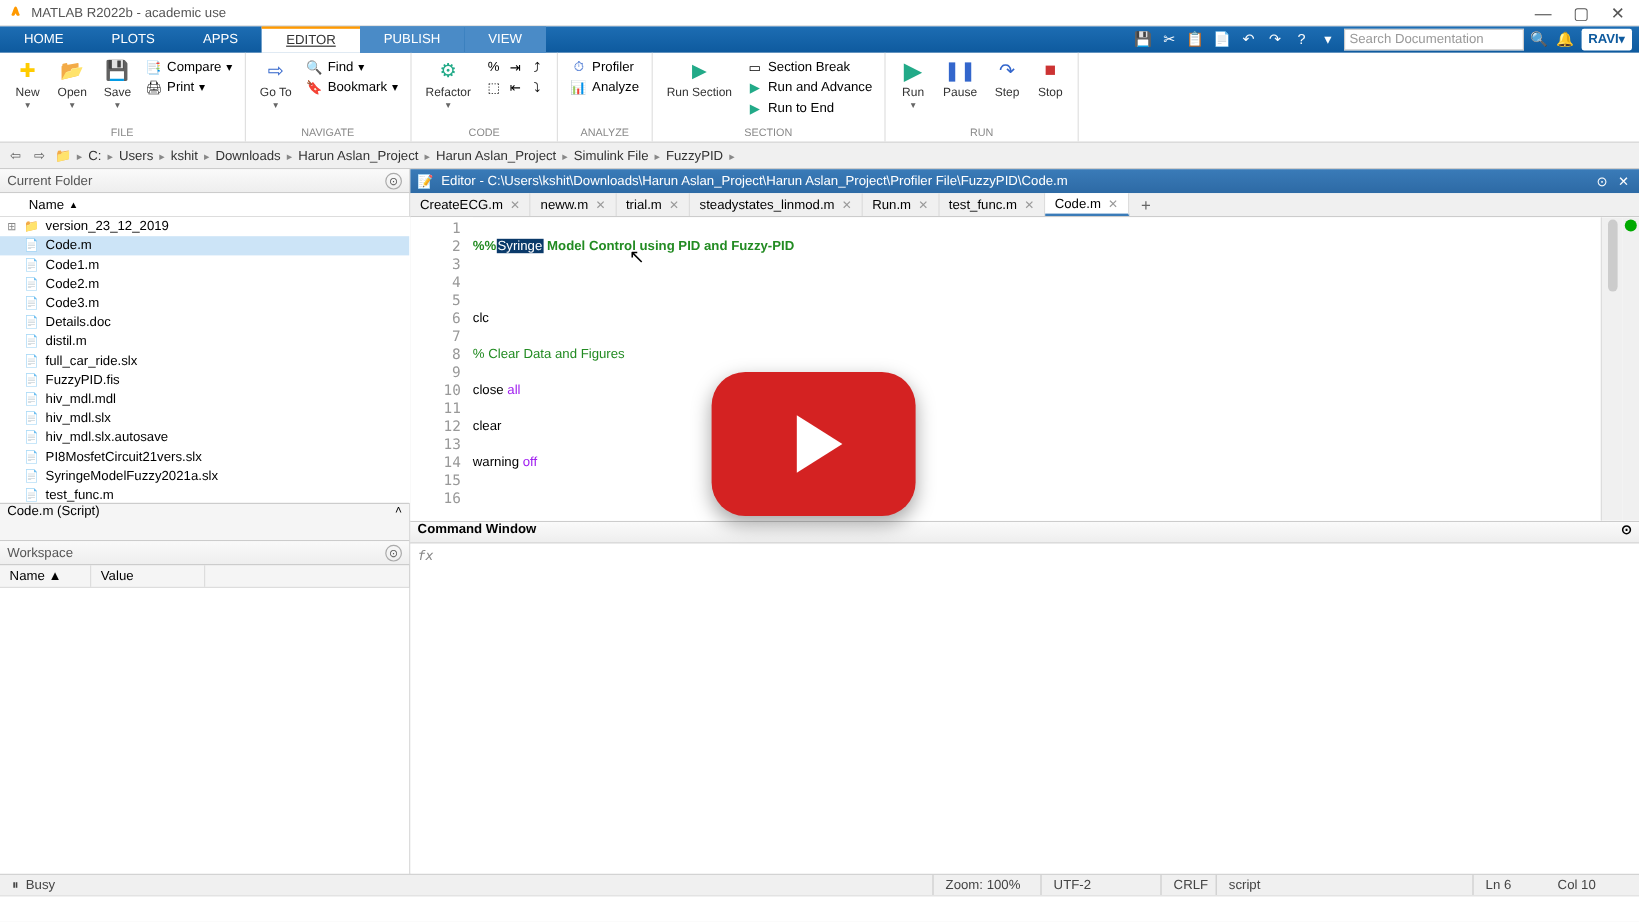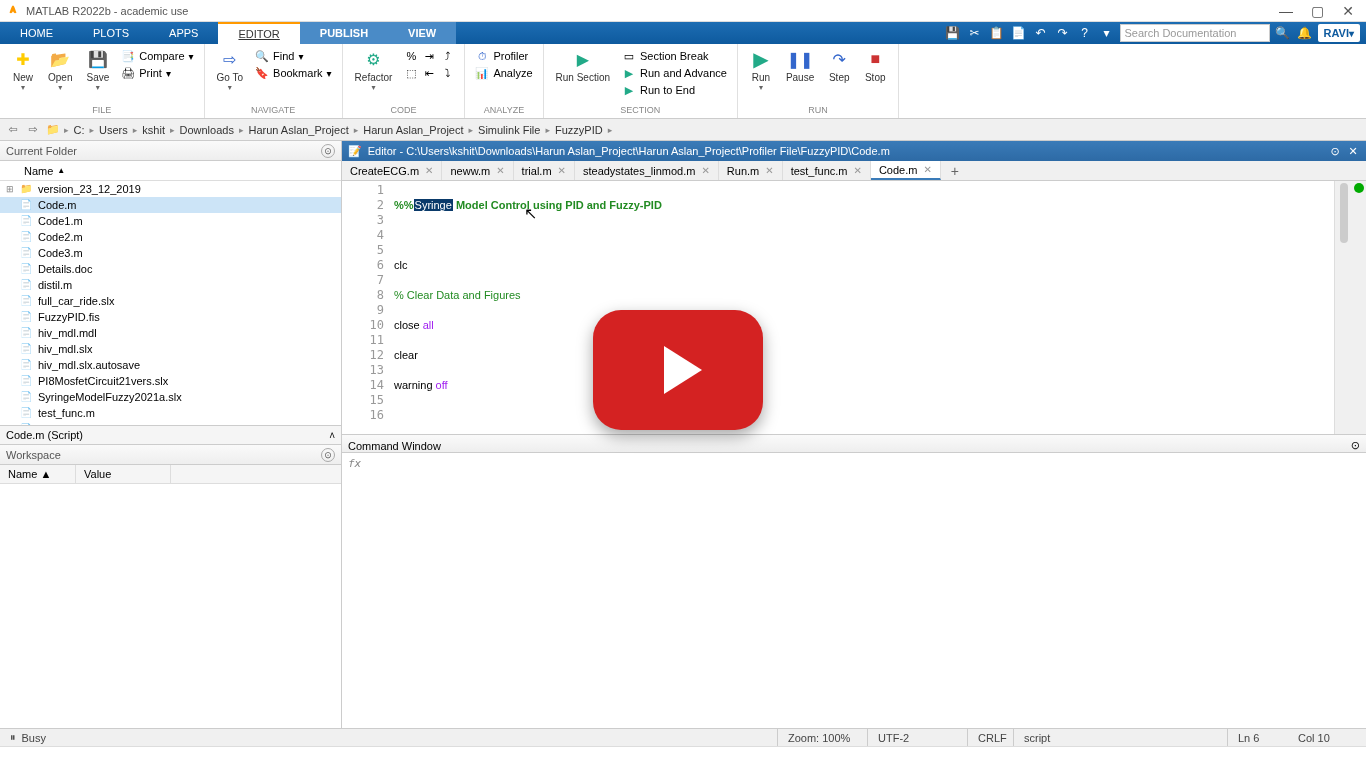--- a/index.html
+++ b/index.html
@@ -5,21 +5,21 @@
 * { margin: 0; padding: 0; box-sizing: border-box; font-family: 'Segoe UI', Tahoma, sans-serif; font-size: 11px; }
 body { background: #f5f5f5; width: 1366px; height: 768px; overflow: hidden; position: relative; }
 .titlebar { height: 22px; background: #fff; display: flex; align-items: center; padding: 0 6px; border-bottom: 1px solid #ddd; }
 .titlebar .logo { width: 14px; height: 14px; margin-right: 6px; }
 .titlebar .title { flex: 1; font-size: 11px; color: #555; }
 .titlebar .wc { display: flex; gap: 18px; padding-right: 6px; }
 .titlebar .wc span { font-size: 14px; color: #555; cursor: pointer; }
 .toolstrip { height: 22px; background: linear-gradient(#1d6db3,#0e5a9e); display: flex; align-items: stretch; }
 .tab { padding: 0 20px; color: #fff; font-size: 11px; display: flex; align-items: center; cursor: pointer; }
 .tab.active { background: #fff; color: #333; border-top: 2px solid #f90; text-decoration: underline; }
-.tab.selected { background: #4a8bc7; font-weight: bold; }
+.tab.selected { background: #4a8bc7; }
 .toolstrip-right { margin-left: auto; display: flex; align-items: center; gap: 4px; padding-right: 6px; }
 .toolstrip-right .ico { width: 18px; height: 18px; background: rgba(255,255,255,0.0); color: #fff; display: flex; align-items: center; justify-content: center; font-size: 12px; }
 .searchbox { width: 150px; height: 18px; background: #fff; border: 1px solid #ccc; font-size: 11px; padding: 0 4px; color: #999; display: flex; align-items: center; }
 .userbadge { background: #fff; color: #0e5a9e; padding: 0 6px; height: 18px; display: flex; align-items: center; font-weight: bold; font-size: 10px; border-radius: 2px; }
 .ribbon { height: 75px; background: #fff; border-bottom: 1px solid #ccc; display: flex; }
 .rgroup { border-right: 1px solid #e0e0e0; padding: 2px 6px; display: flex; flex-direction: column; }
 .rgroup .rbtns { display: flex; gap: 2px; flex: 1; align-items: flex-start; }
 .rgroup .rlabel { text-align: center; font-size: 9px; color: #888; padding-bottom: 1px; }
 .vbtn { display: flex; flex-direction: column; align-items: center; padding: 2px 6px; cursor: pointer; }
 .vbtn .vicon { width: 22px; height: 22px; display: flex; align-items: center; justify-content: center; font-size: 16px; }
@@ -36,21 +36,21 @@
 .leftpanel { width: 342px; display: flex; flex-direction: column; border-right: 1px solid #ccc; }
 .panelhdr { height: 20px; background: linear-gradient(#fafafa,#eee); border-bottom: 1px solid #ccc; display: flex; align-items: center; padding: 0 6px; font-size: 11px; color: #555; }
 .panelhdr .pbtn { margin-left: auto; width: 14px; height: 14px; border: 1px solid #aaa; border-radius: 7px; font-size: 9px; display: flex; align-items: center; justify-content: center; }
 .colhdr { height: 20px; background: #fff; border-bottom: 1px solid #ddd; display: flex; align-items: center; padding: 0 6px; font-size: 11px; }
 .colhdr .sortarrow { font-size: 8px; margin-left: 4px; }
 .filelist { flex: 1; background: #fff; overflow: auto; }
 .filerow { display: flex; align-items: center; height: 16px; padding: 0 6px; font-size: 11px; gap: 4px; cursor: pointer; }
 .filerow.selected { background: #cce4f7; }
 .filerow .expander { width: 10px; font-size: 9px; color: #888; }
 .filerow .ficon { width: 14px; height: 12px; font-size: 10px; }
-.subhdr { height: 20px; background: #f5f5f5; border-top: 1px solid #ccc; border-bottom: 1px solid #ccc; display: flex; align-items: center; padding: 0 6px; font-size: 11px; }
+.subhdr { height: 32px; background: #f5f5f5; border-top: 1px solid #ccc; border-bottom: 1px solid #ccc; display: flex; align-items: flex-start; padding: 0 6px; font-size: 11px; }
 .subhdr .chev { margin-left: auto; font-size: 10px; }
 .wspanel { flex: 1; background: #fff; }
 .wshdr { display: flex; border-bottom: 1px solid #ddd; }
 .wshdr .wscol { padding: 3px 8px; font-size: 11px; border-right: 1px solid #ddd; }
 .editorarea { flex: 1; display: flex; flex-direction: column; }
 .editortitle { height: 20px; background: linear-gradient(#3a7bb8,#2d6aa5); color: #fff; display: flex; align-items: center; padding: 0 6px; font-size: 11px; }
 .editortitle .ebtn { margin-left: 4px; width: 14px; height: 14px; color: #fff; display: flex; align-items: center; justify-content: center; cursor: pointer; }
 .editortabs { height: 20px; background: #f0f0f0; border-bottom: 1px solid #ccc; display: flex; align-items: center; }
 .etab { padding: 0 8px; height: 100%; display: flex; align-items: center; gap: 6px; font-size: 11px; border-right: 1px solid #ddd; cursor: pointer; }
 .etab.active { background: #fff; border-bottom: 2px solid #3a7bb8; }
@@ -61,21 +61,21 @@
 .codearea { flex: 1; font-family: Consolas, monospace; font-size: 12px; line-height: 15px; padding-top: 2px; white-space: pre; position: relative; }
 .codeline .comment { color: #228b22; }
 .codeline .str { color: #a020f0; }
 .codeline .section { color: #228b22; font-weight: bold; }
 .codeline .selectedword { background: #0a3a6a; color: #fff; padding: 0 1px; }
 .editorscrollbar { width: 18px; background: #f0f0f0; border-left: 1px solid #ddd; position: relative; }
 .editorscrollbar .thumb { width: 8px; height: 60px; background: #ccc; border-radius: 4px; position: absolute; top: 2px; left: 5px; }
 .editcheck { width: 14px; background: #f0f0f0; }
 .editcheck .greendot { margin: 2px 2px; width: 10px; height: 10px; background: #0a0; border-radius: 5px; }
 .cmdpanel { height: 294px; display: flex; flex-direction: column; border-top: 1px solid #ccc; }
-.cmdhdr { height: 18px; background: linear-gradient(#fafafa,#eee); border-bottom: 1px solid #ccc; display: flex; align-items: flex-end; padding: 0 6px; font-size: 11px; }
+.cmdhdr { height: 18px; background: linear-gradient(#fafafa,#eee); border-bottom: 1px solid #ccc; display: flex; align-items: flex-start; padding: 0 6px; font-size: 11px; font-weight: bold; }
 .cmdhdr .pbtn { margin-left: auto; }
 .cmdbody { flex: 1; background: #fff; padding: 4px 6px; }
 .cmdprompt { font-style: italic; color: #888; font-family: Consolas, monospace; }
 .statusbar { height: 18px; background: #f0f0f0; border-top: 1px solid #ccc; display: flex; align-items: center; font-size: 10px; color: #444; }
 .statusbar .scell { padding: 0 10px; border-right: 1px solid #ccc; height: 100%; display: flex; align-items: center; }
 .statusbar .scell.first { width: 778px; }
 .bottomstuff { height: 22px; background: #fff; border-top: 1px solid #ddd; position: relative; }
 .playbutton { position: absolute; top: 310px; left: 593px; width: 170px; height: 120px; background: #d42222; border-radius: 28px; display: flex; align-items: center; justify-content: center; z-index: 100; box-shadow: 0 6px 16px rgba(0,0,0,0.35); }
 .playbutton::before { content: ''; width: 0; height: 0; border-left: 38px solid #fff; border-top: 24px solid transparent; border-bottom: 24px solid transparent; margin-left: 10px; }
 .cursor { position: absolute; z-index: 200; font-size: 16px; }

